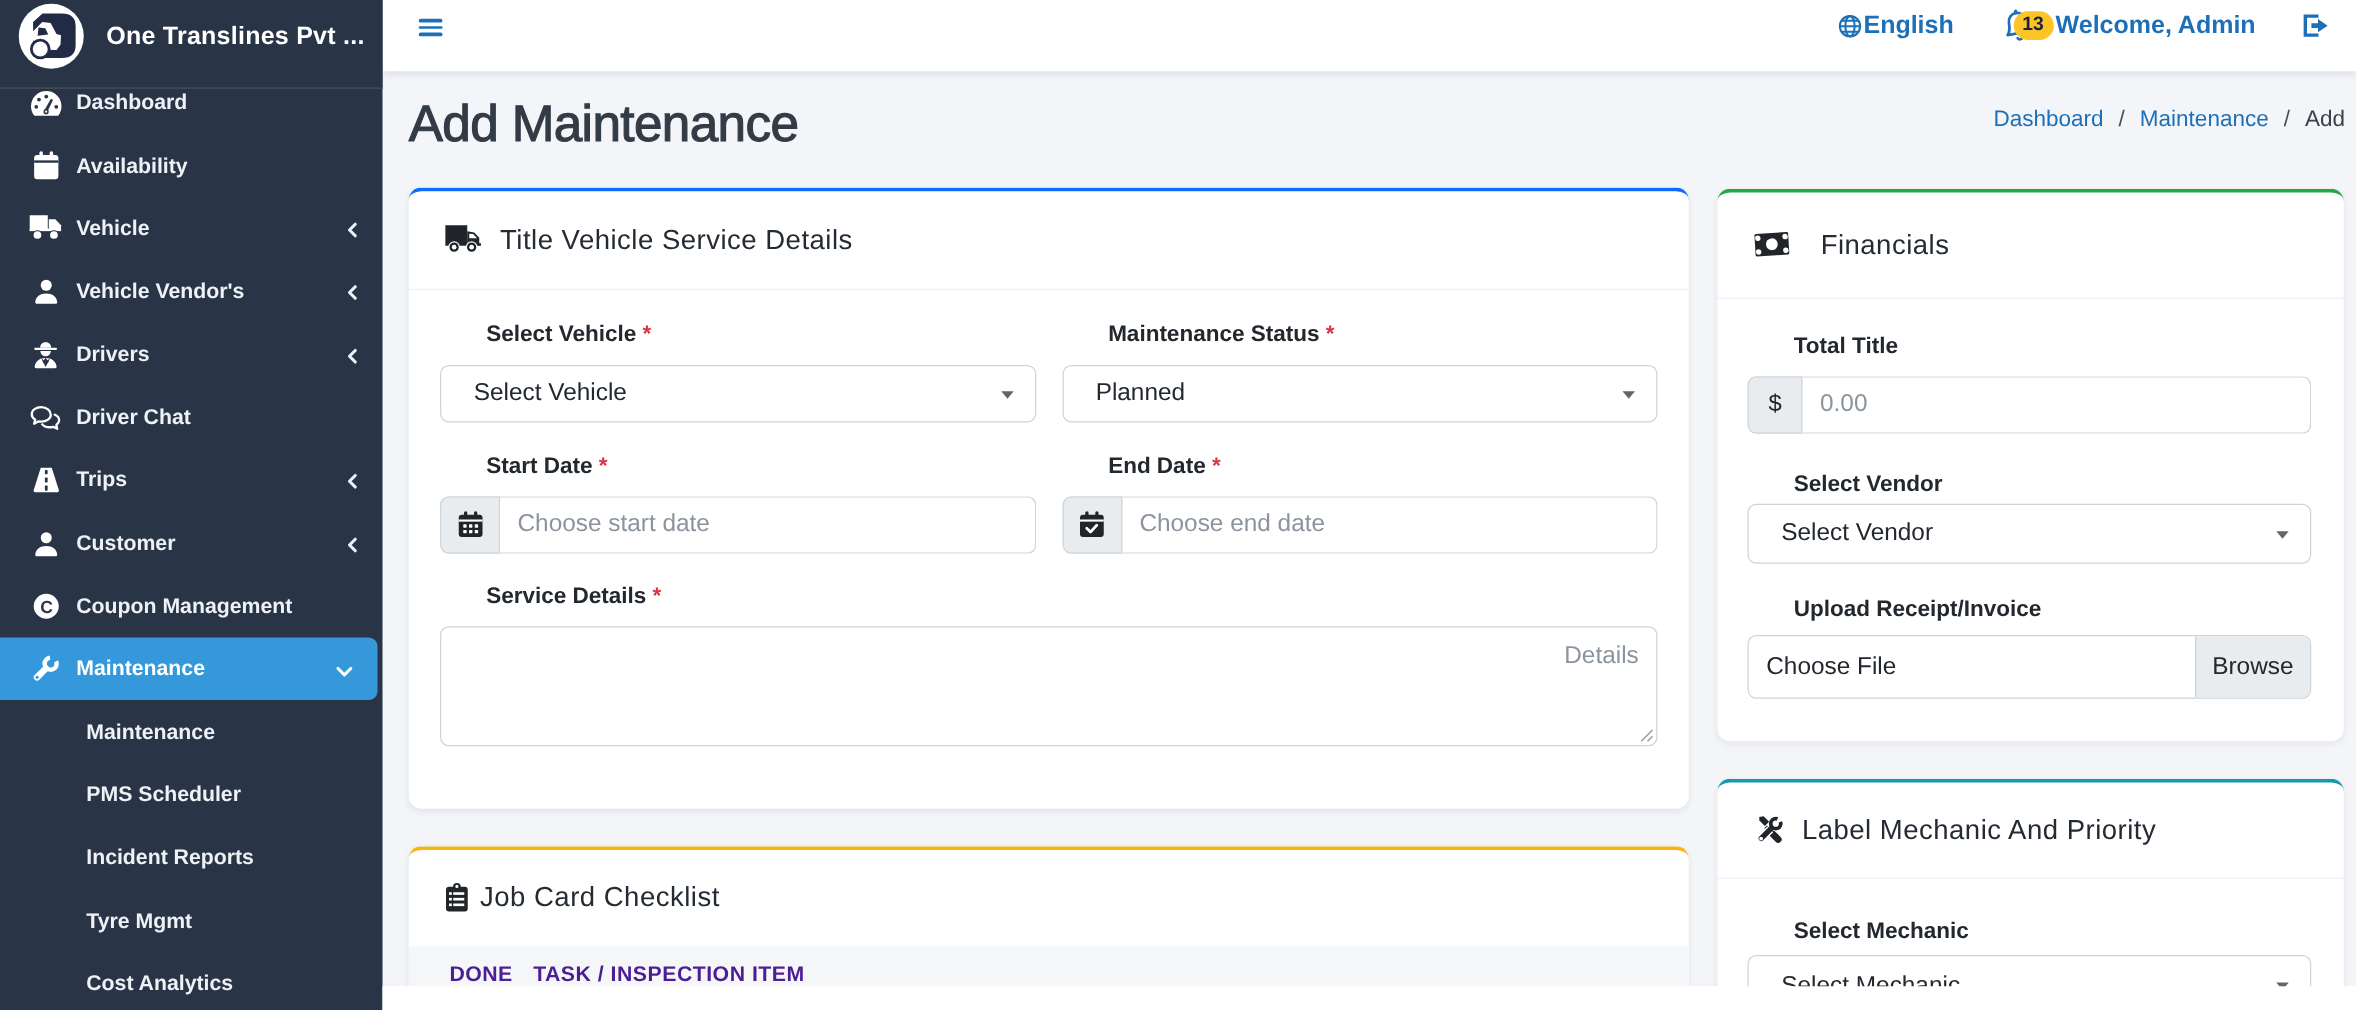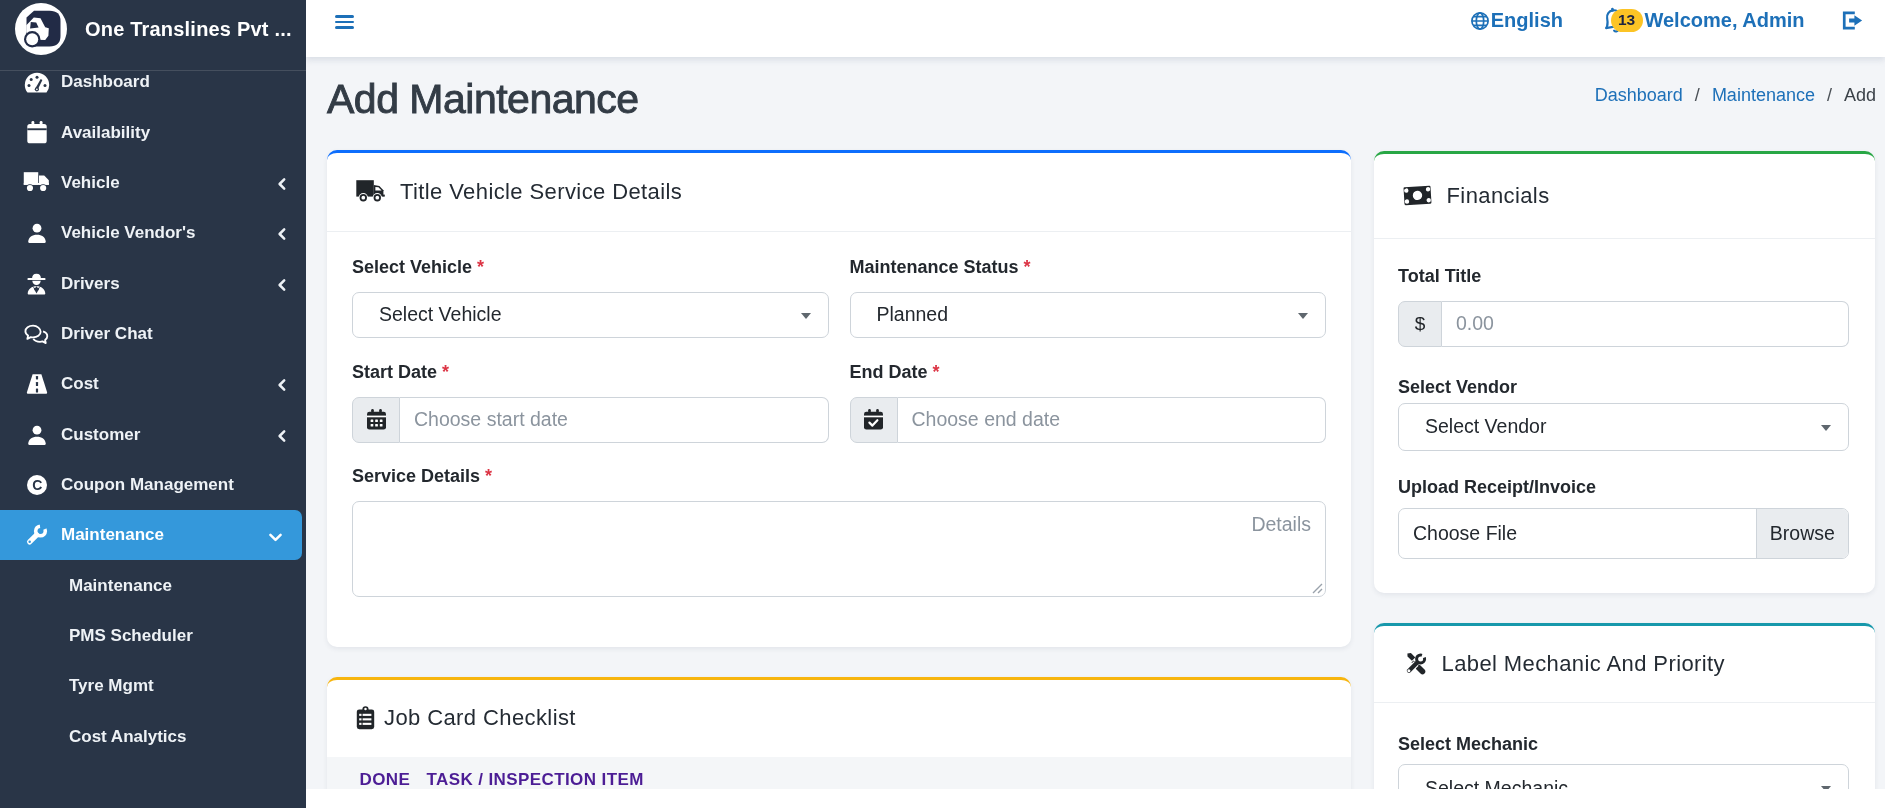--- a/index.html
+++ b/index.html
@@ -35,21 +35,21 @@
 .card .chead { height:79px; display:flex; align-items:center; padding-left:29px; border-bottom:1px solid #eceff2; }
 .card .chead .cic { margin-right:15px; display:flex; }
 .card .chead .ctitle { font-size:22px; font-weight:500; color:#242b33; letter-spacing:.4px; }
 #card1 { left:21px; top:92.5px; width:1024px; height:497px; border-top:3px solid #0d6efd; }
 #card2 { left:21px; top:619.8px; width:1024px; height:131.2px; border-top:3px solid #f7b50e; }
 #card3 { left:1067.5px; top:93.5px; width:501px; height:442px; border-top:3px solid #28a745; }
 #card4 { left:1067.5px; top:566.4px; width:501px; height:184.6px; border-top:3px solid #1798ab; }
 .cbody { padding:25px 25px 0 25px; }
 .frow { display:flex; gap:21px; }
 .fcol { flex:1; }
-label.flab { display:block; font-size:18px; font-weight:700; color:#23282e; line-height:21px; margin-bottom:14px; }
+label.flab { display:block; font-size:18px; font-weight:700; color:#23282e; line-height:21px; margin-bottom:14px;margin-left:37px; }
 .req { color:#dc3545; }
 .sel { height:46px; border:1px solid #ced4da; border-radius:7px; background:#fff; display:flex; align-items:center; padding:0 20px 0 26px; font-size:19.5px; color:#23282e; position:relative; margin-bottom:24px; }
 .caret { position:absolute; right:17px; top:50%; margin-top:-2px; width:0; height:0; border-left:5.5px solid transparent; border-right:5.5px solid transparent; border-top:6px solid #5f676e; }
 .igroup { display:flex; height:46px; margin-bottom:23px; }
 .igroup .ipre { width:48px; background:#e9ecef; border:1px solid #ced4da; border-radius:7px 0 0 7px; display:flex; align-items:center; justify-content:center; }
 .igroup .ifield { flex:1; border:1px solid #ced4da; border-left:none; border-radius:0 7px 7px 0; display:flex; align-items:center; padding-left:14px; font-size:19.5px; color:#8b949e; }
 .tarea { height:96px; border:1px solid #ced4da; border-radius:7px; position:relative; padding:11px 14px; font-size:19.5px; color:#8b949e;text-align:right; }
 .rhandle { position:absolute; right:2px; bottom:2px; width:12px; height:12px; }
 
 
@@ -162,21 +162,21 @@
         <span class="ic">
           <svg width="26" height="24" viewBox="0 0 26 24">
             <path fill="#fff" d="M8.6 2.2 h8.8 l5.7 18 c.2.8-.3 1.5-1.1 1.5 H4 c-.8 0-1.3-.7-1.1-1.5z"></path>
             <g fill="#293547">
               <rect x="11.9" y="4" width="2.2" height="3.4" rx=".6"></rect>
               <rect x="11.9" y="10" width="2.2" height="4" rx=".6"></rect>
               <rect x="11.9" y="16.4" width="2.2" height="4.2" rx=".6"></rect>
             </g>
           </svg>
         </span>
-        <span>Cost</span>
+        <span>Trips</span>
         <span class="chev"><svg width="11" height="14" viewBox="0 0 11 14">
             <path d="M8.2 2.4 L3.6 7 l4.6 4.6" fill="none" stroke="#eef2f6" stroke-width="2.5" stroke-linecap="round" stroke-linejoin="round"></path>
           </svg></span>
       </div>
 <div class="mi">
         <span class="ic">
           <svg width="24" height="24" viewBox="0 0 24 24">
             <circle cx="12" cy="7.2" r="4.4" fill="#fff"></circle>
             <path fill="#fff" d="M3.2 20.8 c.3-4.4 4-7 8.8-7 s8.5 2.6 8.8 7 c0 .7-.5 1.2-1.1 1.2 H4.3 c-.6 0-1.1-.5-1.1-1.2z"></path>
           </svg>
@@ -208,20 +208,23 @@
         <span>Maintenance</span>
         <span class="chev"><svg width="15" height="11" viewBox="0 0 15 11">
             <path d="M2.4 2.8 l5.1 5.1 5.1-5.1" fill="none" stroke="#fff" stroke-width="2.5" stroke-linecap="round" stroke-linejoin="round"></path>
           </svg></span>
       </div>
 <div class="mi sub">
         <span>Maintenance</span>
       </div>
 <div class="mi sub">
         <span>PMS Scheduler</span>
+      </div>
+<div class="mi sub">
+        <span>Incident Reports</span>
       </div>
 <div class="mi sub">
         <span>Tyre Mgmt</span>
       </div>
 <div class="mi sub">
         <span>Cost Analytics</span>
       </div>
 </div>
 </div>
 
@@ -357,21 +360,21 @@
       </span>
       <span class="ctitle">Job Card Checklist</span>
     </div>
     <div class="thead">
         <div class="c1">DONE</div>
         <div>TASK / INSPECTION ITEM</div>
       </div>
   </div>
 
   <div class="card" id="card3">
-    <div class="chead" style="height:85px;">
+    <div class="chead" style="height:85px;gap:10px;">
       <span class="cic">
         <svg width="29" height="21" viewBox="0 0 29 21">
           <g transform="rotate(-3.5 14.5 10.5)">
             <rect x="1" y="1.4" width="27" height="18" rx="1.2" fill="#212529"></rect>
             <circle cx="14.5" cy="10.4" r="4.7" fill="#fff"></circle>
             <g fill="#fff">
                 <circle cx="3.6" cy="4.9" r="2.2"></circle>
                 <circle cx="25.4" cy="4.9" r="2.2"></circle>
                 <circle cx="3.6" cy="15.9" r="2.2"></circle>
                 <circle cx="25.4" cy="15.9" r="2.2"></circle>

